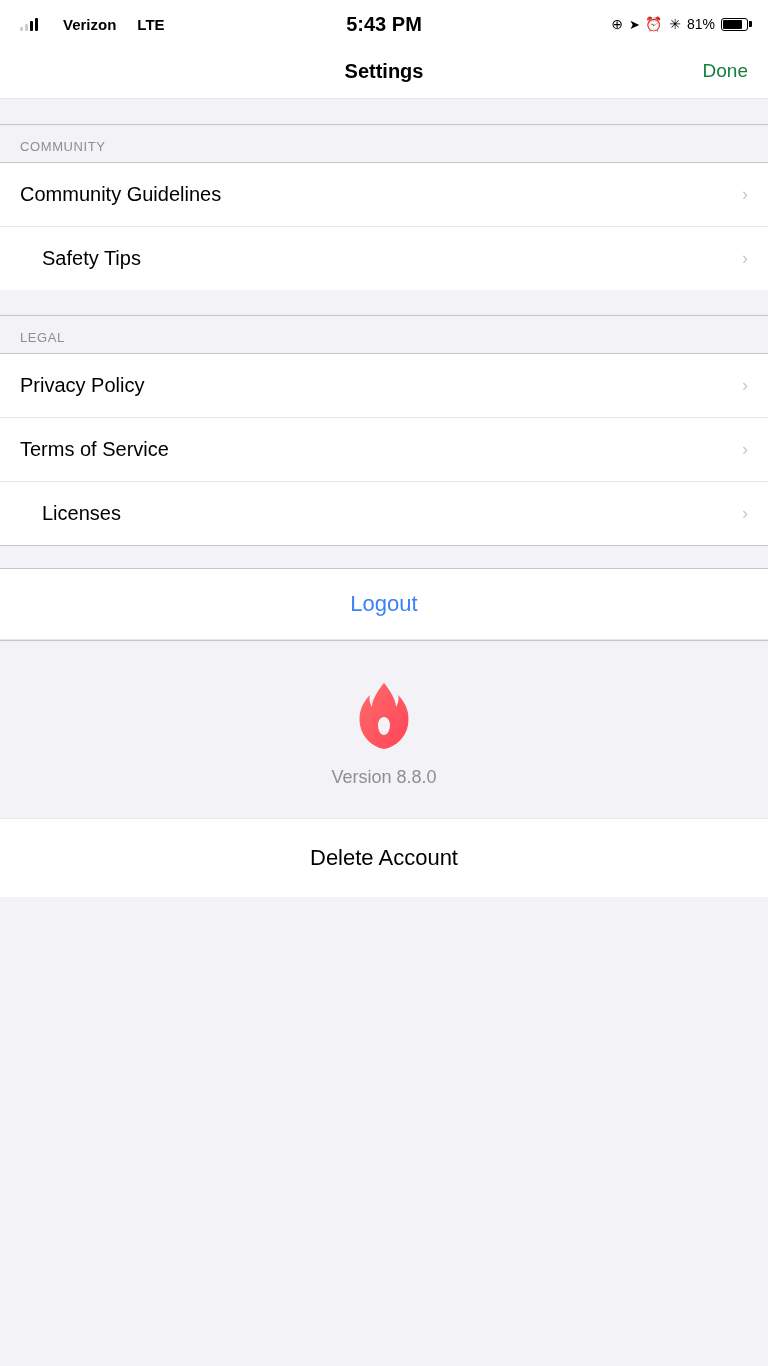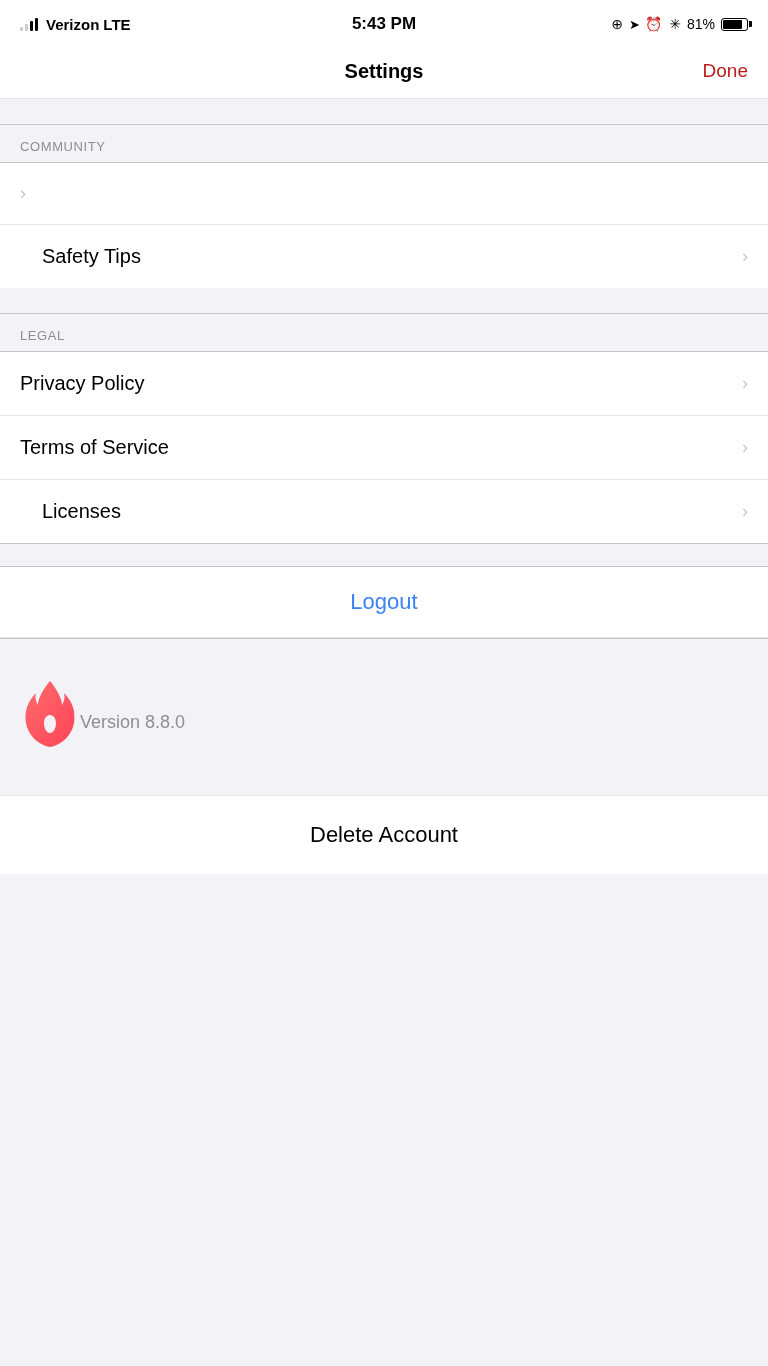--- a/index.html
+++ b/index.html
@@ -23,21 +23,21 @@
       justify-content: space-between;
       align-items: center;
       padding: 10px 20px 6px 20px;
       background: #fff;
       height: 44px;
     }
 
     .status-left {
       display: flex;
       align-items: center;
-      gap: 4px;
+      gap: 21px;
       font-size: 15px;
       font-weight: 600;
     }
 
     .signal-bars {
       display: flex;
       align-items: flex-end;
       gap: 2px;
       height: 14px;
       margin-right: 4px;
@@ -47,21 +47,21 @@
       width: 3px;
       background: #000;
       border-radius: 1px;
     }
 
     .signal-bar.empty {
       background: #ccc;
     }
 
     .status-center {
-      font-size: 17px;
+      font-size: 20px;
       font-weight: 600;
       position: absolute;
       left: 50%;
       transform: translateX(-50%);
     }
 
     .status-right {
       display: flex;
       align-items: center;
       gap: 6px;
@@ -119,21 +119,21 @@
       font-size: 20px;
       font-weight: 700;
       position: absolute;
       left: 50%;
       transform: translateX(-50%);
     }
 
     .nav-done {
       font-size: 19px;
       font-weight: 500;
-      color: #b91c1c;
+      color: #15803d;
       margin-left: auto;
       cursor: pointer;
       padding: 4px 0;
     }
 
     
     .section-header {
       padding: 14px 20px 8px 20px;
       font-size: 13px;
       font-weight: 500;
@@ -201,21 +201,21 @@
     .logout-label {
       font-size: 22px;
       font-weight: 400;
       color: #3b82f6;
     }
 
     
     .version-footer {
       background: #f2f2f7;
       display: flex;
-      flex-direction: row;
+      flex-direction: column;
       align-items: center;
       padding: 40px 20px 30px 20px;
       border-top: 1px solid #c6c6c8;
     }
 
     .flame-icon {
       width: 60px;
       height: 72px;
       margin-bottom: 14px;
     }
@@ -278,20 +278,21 @@
   <div class="nav-title">Settings</div>
   <div class="nav-done">Done</div>
 </div>
 
 <div>
   <div class="section-header">
     <span>COMMUNITY</span>
   </div>
   <div class="settings-list">
     <div class="settings-item">
+      <span class="settings-item-label">Community Guidelines</span>
       <span class="chevron">›</span>
     </div>
     <div class="settings-item">
       <span class="settings-item-label">Safety Tips</span>
       <span class="chevron">›</span>
     </div>
   </div>
 </div>
 
 <div>

